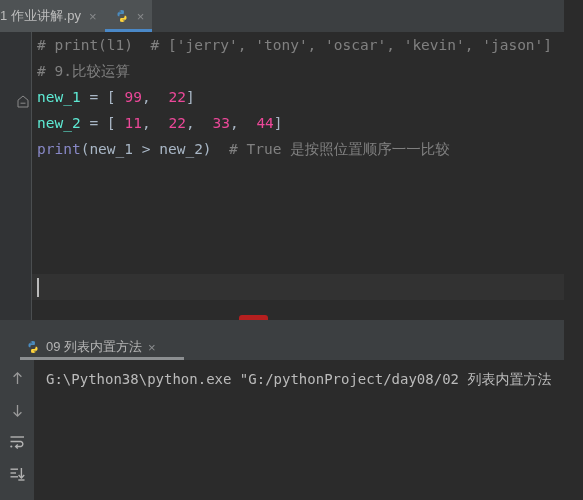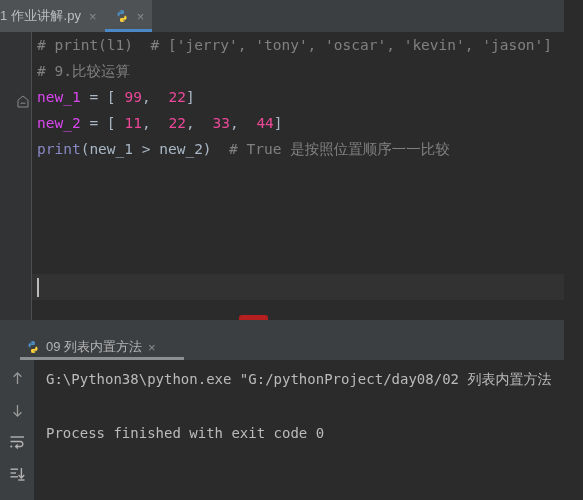--- a/index.html
+++ b/index.html
@@ -110,21 +110,21 @@
     color: #a9b7c6;
     white-space: pre;
     padding-left: 5px;
     box-sizing: border-box;
   }
   .code .ln { display: block; height: 26px; }
   .cmt  { color: #808080; }
   .num  { color: #ec4899; margin-left: 9px; }
   .fn   { color: #8888c6; }
   .op   { color: #a9b7c6; }
-  .var  { color: #d946ef; }
+  .var  { color: #5eead4; }
 
   
   .current-line {
     position: absolute;
     left: 32px;
     right: 0;
     top: 242px;
     height: 26px;
     background: #323232;
   }
@@ -322,18 +322,18 @@
             <line x1="1.5" y1="3.2" x2="9" y2="3.2" stroke="#b2b2b2" stroke-width="1.4"></line>
             <line x1="1.5" y1="7" x2="7" y2="7" stroke="#b2b2b2" stroke-width="1.4"></line>
             <line x1="1.5" y1="10.8" x2="9" y2="10.8" stroke="#b2b2b2" stroke-width="1.4"></line>
             <line x1="12.4" y1="2" x2="12.4" y2="12" stroke="#b2b2b2" stroke-width="1.4"></line>
             <path d="M9.6 9 L12.4 12 L15.2 9" fill="none" stroke="#b2b2b2" stroke-width="1.4"></path>
             <line x1="9.3" y1="14" x2="15.5" y2="14" stroke="#b2b2b2" stroke-width="1.4"></line>
           </svg>
         </div>
       </div>
 
-      <div class="console"><span class="cline">G:\Python38\python.exe "G:/pythonProject/day08/02 列表内置方法</span><span class="spacer"></span><span class="cline">Process finished with exit code 0</span></div>
+      <div class="console"><span class="cline">G:\Python38\python.exe "G:/pythonProject/day08/02 列表内置方法</span><span class="spacer"></span></div>
 
     </div>
   </div>
 
 </div>
 
 </body></html>

